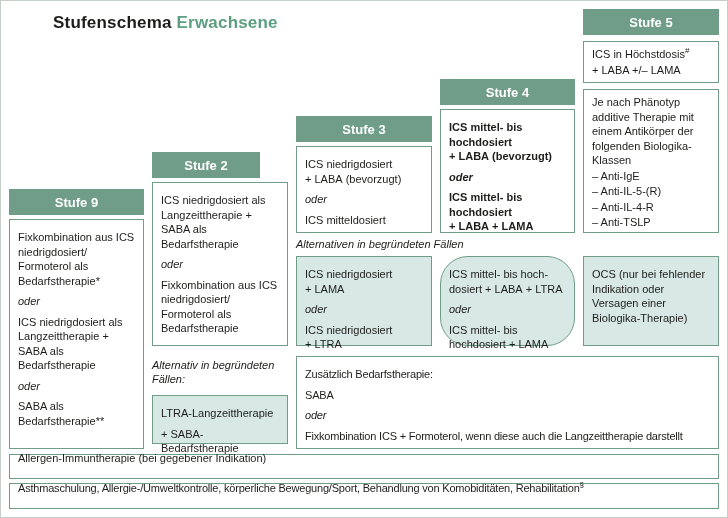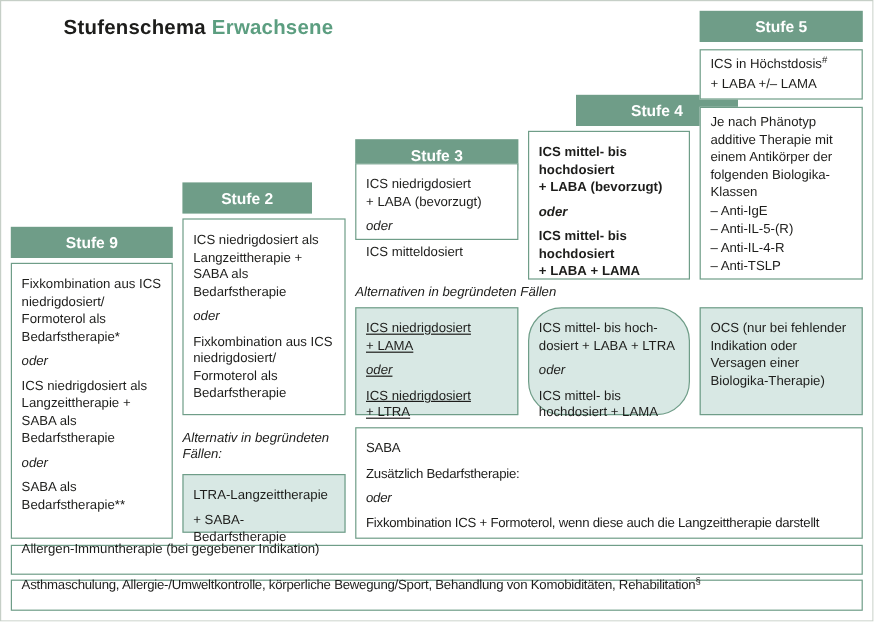--- a/index.html
+++ b/index.html
@@ -62,36 +62,36 @@
 </head>
 <body>
 
 <div class="figure">
 
   <div class="title"><span>Stufenschema</span> <span class="accent">Erwachsene</span></div>
 
   <div class="hdr" style="left:8px;top:188px;width:135px;">Stufe 9</div>
   <div class="hdr" style="left:151px;top:151px;width:108px;">Stufe 2</div>
   <div class="hdr" style="left:295px;top:115px;width:136px;">Stufe 3</div>
-  <div class="hdr" style="left:439px;top:78px;width:135px;margin-left:40px;">Stufe 4</div>
+  <div class="hdr" style="left:439px;top:78px;width:135px;">Stufe 4</div>
   <div class="hdr" style="left:582px;top:8px;width:136px;">Stufe 5</div>
 
   <div class="bx" style="left:8px;top:218px;width:135px;height:230px;">
       <p>Fixkombination aus ICS niedrigdosiert/​Formoterol als Bedarfstherapie*</p>
       <p class="italic">oder</p>
       <p>ICS niedrigdosiert als Langzeittherapie + SABA als Bedarfstherapie</p>
       <p class="italic">oder</p>
       <p>SABA als Bedarfstherapie**</p>
     </div>
   <div class="bx" style="left:151px;top:181px;width:136px;height:164px;">
       <p>ICS niedrigdosiert als Langzeittherapie + SABA als Bedarfstherapie</p>
       <p class="italic">oder</p>
       <p>Fixkombination aus ICS niedrigdosiert/​Formoterol als Bedarfstherapie</p>
     </div>
-  <div class="bx" style="left:295px;top:135px;width:136px;height:64px;">
+  <div class="bx" style="left:295px;top:145px;width:136px;height:87px;">
       <p>ICS niedrigdosiert +&nbsp;LABA&nbsp;(bevorzugt)</p>
       <p class="italic">oder</p>
       <p>ICS mitteldosiert</p>
     </div>
   <div class="bx" style="left:439px;top:108px;width:135px;height:124px;font-weight:bold;">
       <p>ICS mittel- bis hochdosiert +&nbsp;LABA&nbsp;(bevorzugt)</p>
       <p class="italic">oder</p>
       <p>ICS mittel- bis hochdosiert +&nbsp;LABA&nbsp;+&nbsp;LAMA</p>
     </div>
   <div class="bx tight" style="left:582px;top:40px;width:136px;height:42px;">
@@ -101,43 +101,43 @@
   <div class="bx tight" style="left:582px;top:88px;width:136px;height:144px;">
       <p>Je nach Phänotyp additive Therapie mit einem Antikörper der folgenden Biologika-Klassen</p>
       <p>– Anti-IgE</p>
       <p>– Anti-IL-5-(R)</p>
       <p>– Anti-IL-4-R</p>
       <p>– Anti-TSLP</p>
     </div>
 
   <div class="lbl" style="left:295px;top:236px;width:285px;">Alternativen in begründeten Fällen</div>
 
-  <div class="bx alt" style="left:295px;top:255px;width:136px;height:90px;text-decoration:underline;">
+  <div class="bx alt" style="left:295px;top:255px;width:136px;height:90px;">
       <p>ICS niedrigdosiert +&nbsp;LAMA</p>
       <p class="italic">oder</p>
       <p>ICS niedrigdosiert +&nbsp;LTRA</p>
     </div>
   <div class="bx alt" style="left:439px;top:255px;width:135px;height:90px;border-radius:28px;">
       <p>ICS mittel- bis hoch­dosiert +&nbsp;LABA&nbsp;+&nbsp;LTRA</p>
       <p class="italic">oder</p>
       <p>ICS mittel- bis hochdosiert +&nbsp;LAMA</p>
     </div>
   <div class="bx alt" style="left:582px;top:255px;width:136px;height:90px;">
       <p>OCS (nur bei fehlender Indikation oder Versagen einer Biologika-Therapie)</p>
     </div>
 
   <div class="lbl" style="left:151px;top:357px;width:136px;">Alternativ in begründeten Fällen:</div>
   <div class="bx alt" style="left:151px;top:394px;width:136px;height:49px;">
       <p>LTRA-Langzeittherapie</p>
       <p>+ SABA-Bedarfstherapie</p>
     </div>
 
   <div class="bx wide" style="left:295px;top:355px;width:423px;height:93px;">
+      <p>Zusätzlich Bedarfstherapie:</p>
       <p>SABA</p>
-      <p>Zusätzlich Bedarfstherapie:</p>
       <p class="italic">oder</p>
       <p>Fixkombination ICS + Formoterol, wenn diese auch die Langzeittherapie darstellt</p>
     </div>
 
   <div class="bx row" style="left:8px;top:453px;width:710px;height:25px;">
       <p>Allergen-Immuntherapie (bei gegebener Indikation)</p>
     </div>
   <div class="bx row wide" style="left:8px;top:482px;width:710px;height:26px;">
       <p>Asthmaschulung, Allergie-/Umweltkontrolle, körperliche Bewegung/Sport, Behandlung von Komobiditäten, Rehabilitation<sup>§</sup></p>
     </div>

